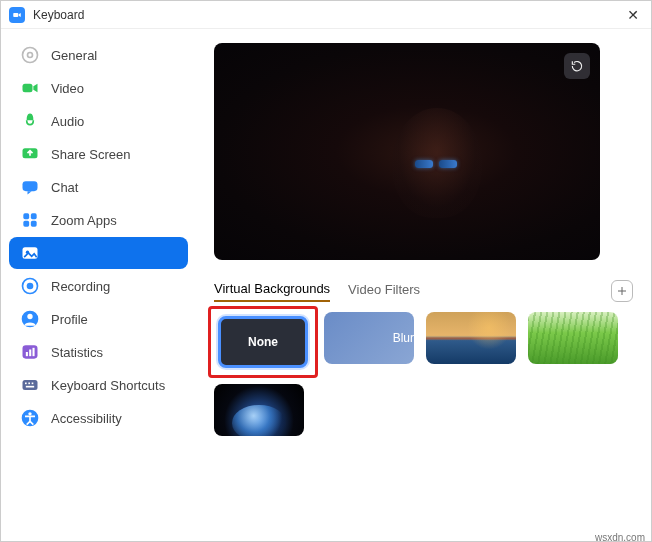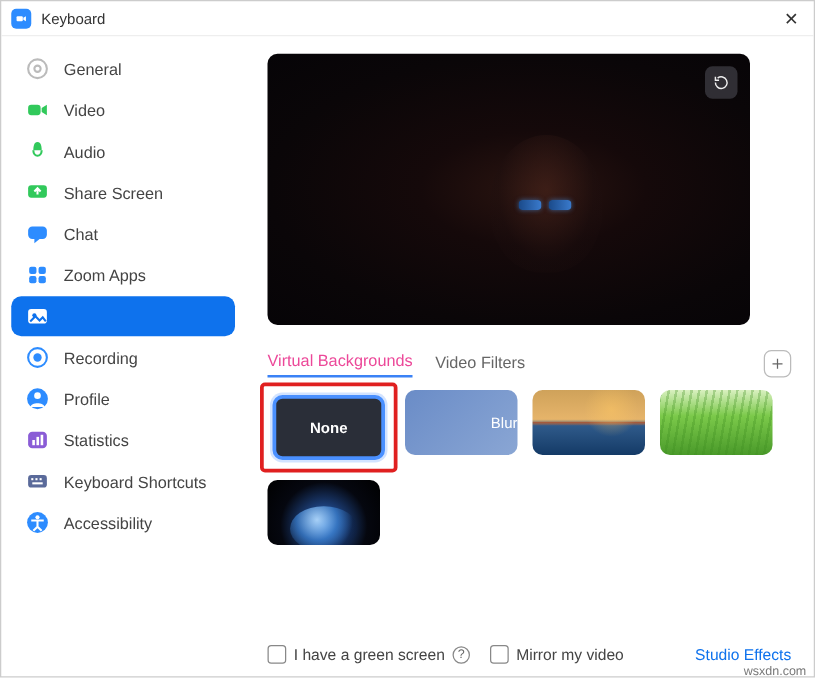--- a/index.html
+++ b/index.html
@@ -87,21 +87,21 @@
     position: absolute; top: 10px; right: 10px;
     width: 26px; height: 26px;
     background: rgba(80,80,90,0.55);
     border-radius: 6px;
     display:flex; align-items:center; justify-content:center;
     cursor:pointer;
   }
   .rotate-btn svg { width:14px; height:14px; stroke:#eee; fill:none; stroke-width:2; }
   .tabsrow { display:flex; align-items:center; margin-bottom: 10px; }
   .tab { margin-right: 18px; padding-bottom: 4px; cursor:pointer; color:#666; }
-  .tab.active { color:#ec4899; border-bottom: 2px solid #3b82f6; }
+  .tab.active { color:#000000; border-bottom: 2px solid #a16207; }
   .add-btn {
     margin-left:auto; width:22px; height:22px;
     border:1px solid #bbb; border-radius:6px;
     display:flex; align-items:center; justify-content:center;
     cursor:pointer; color:#555; font-size:14px;
   }
   .bg-grid { display:flex; flex-wrap:wrap; gap:12px; width: 408px; }
   .bg-tile {
     width: 90px; height: 52px; border-radius: 8px;
     cursor:pointer; display:flex; align-items:center; justify-content:center;
@@ -317,29 +317,17 @@
         <div class="red-highlight"></div>
       </div>
       <div class="bg-tile bg-blur">
         <span>Blur</span>
       </div>
       <div class="bg-tile bg-bridge"></div>
       <div class="bg-tile bg-grass"></div>
       <div class="bg-tile bg-earth"></div>
     </div>
 
-    <div class="bottom-bar">
-      <label class="chk">
-        <span class="box square"></span>
-        <span>I have a green screen</span>
-        <span class="help-icon">?</span>
-      </label>
-      <label class="chk">
-        <span class="box square"></span>
-        <span>Mirror my video</span>
-      </label>
-      <span class="studio-link">Studio Effects</span>
-    </div>
 
   </div>
 </div>
 
 <div class="watermark">wsxdn.com</div>
 
 </body></html>

